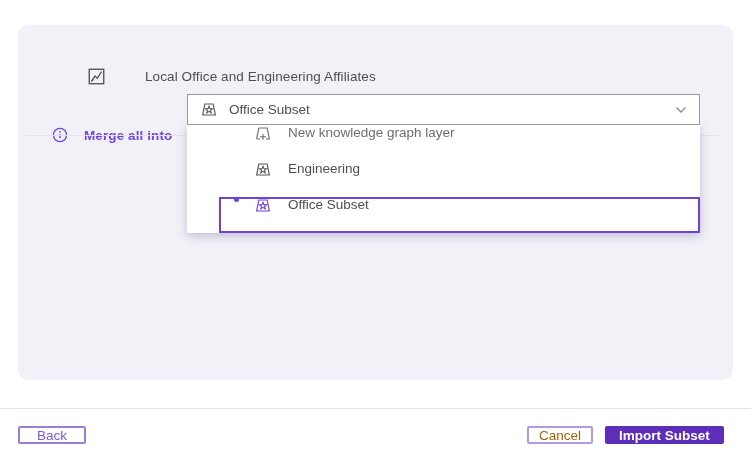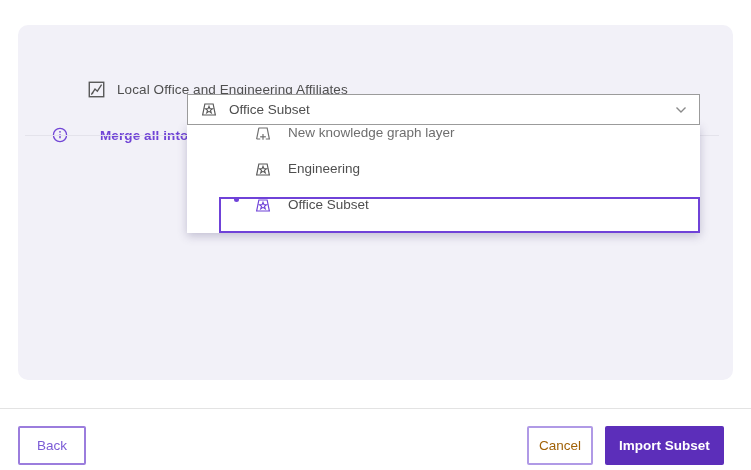--- a/index.html
+++ b/index.html
@@ -15,22 +15,22 @@
     left: 18px; top: 25px;
     width: 715px; height: 355px;
     background: #f2f1f8;
     border-radius: 10px;
   }
   .panel-row {
     position: absolute;
     display: flex;
     align-items: center;
   }
-  .row-source { left: 34px; top: 47px; height: 34px; gap: 12px; padding-left: 36px; }
-  .row-merge  { left: 34px; top: 93px; height: 34px; gap: 32px; }
+  .row-source { left: 34px; top: 34px; height: 34px; gap: 40px; padding-left: 36px; }
+  .row-merge  { left: 34px; top: 93px; height: 34px; gap: 16px; }
   .source-label { font-size: 13.5px; color: #4f4f4f; letter-spacing: 0.1px; }
   .merge-label  { font-size: 13.5px; color: #7145d6; font-weight: 700; letter-spacing: 0.1px; }
   .panel-divider {
     position: absolute;
     left: 7px; top: 110px;
     width: 694px; height: 0;
     border-top: 1px solid #e4e3eb;
   }
   .icon { display: inline-flex; align-items: center; justify-content: center; }
 
@@ -88,21 +88,21 @@
 
   
   .footer-divider {
     position: absolute;
     left: 0; top: 408px;
     width: 751px; height: 0;
     border-top: 1px solid #e3e3e3;
   }
   .btn {
     position: absolute;
-    height: 39px;
+    height: 18px;
     display: flex;
     align-items: center;
     justify-content: center;
     font-size: 13.5px;
     border-radius: 2px;
     cursor: pointer;
     background: #ffffff;
     font-family: "Liberation Sans", sans-serif;
   }
   .btn-back {

